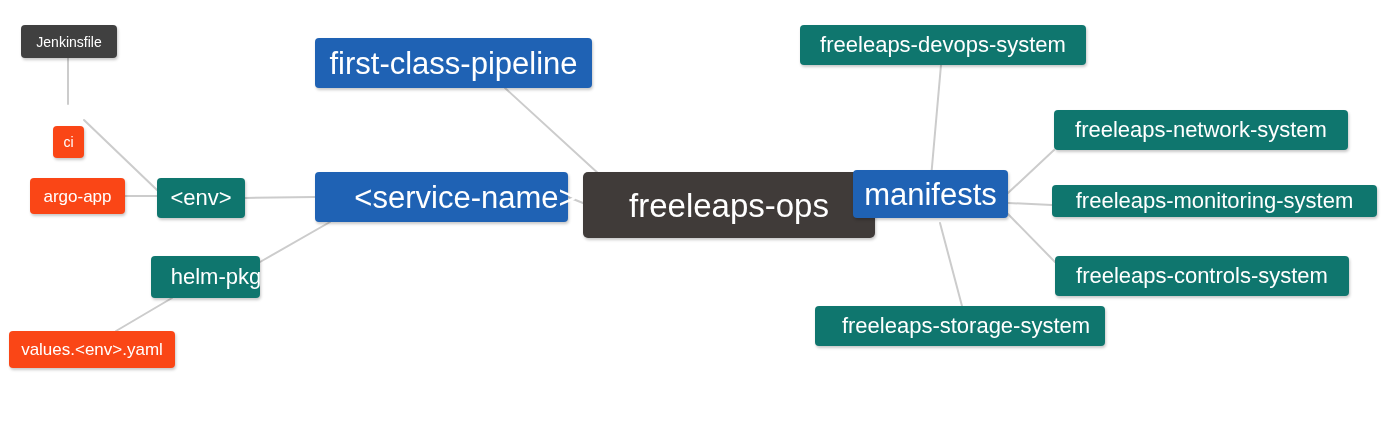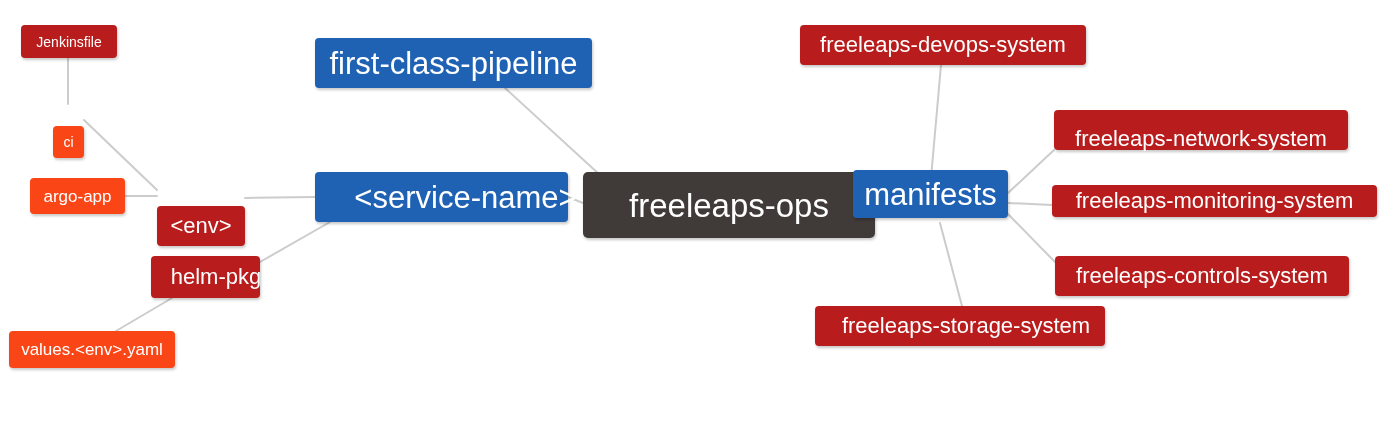--- a/index.html
+++ b/index.html
@@ -42,24 +42,24 @@
   }
   .node.root {
     background: #403B39;
     font-size: 33px;
     border-radius: 5px;
   }
   .node.blue {
     background: #1F62B4;
   }
   .node.green {
-    background: #b91c1c;
+    background: #0f766e;
   }
   .node.orange {
-    background: #b91c1c;
+    background: #404040;
   }
   .node.orangered {
     background: #FA4616;
   }
   .node.lvl1 {
     font-size: 31px;
   }
   .node.lvl2 {
     font-size: 22px;
   }
@@ -96,42 +96,42 @@
       </div>
       <div class="node blue lvl1" style="left: 315px; top: 172px; width: 253px; height: 50px; padding-left: 48px;">
         <span>&lt;service-name&gt;</span>
       </div>
       <div class="node blue lvl1" style="left: 315px; top: 38px; width: 277px; height: 50px;">
         <span>first-class-pipeline</span>
       </div>
       <div class="node blue lvl1" style="left: 853px; top: 170px; width: 155px; height: 48px;">
         <span>manifests</span>
       </div>
-      <div class="node green lvl2" style="left: 157px; top: 178px; width: 88px; height: 40px; margin-top: 28px;">
+      <div class="node green lvl2" style="left: 157px; top: 178px; width: 88px; height: 40px;">
         <span>&lt;env&gt;</span>
       </div>
       <div class="node green lvl2" style="left: 151px; top: 256px; width: 109px; height: 42px; padding-left: 21px;">
         <span>helm-pkg</span>
       </div>
       <div class="node orangered lvl4" style="left: 53px; top: 104px; width: 31px; height: 32px; margin-top: 22px;">
         <span>ci</span>
       </div>
       <div class="node orange lvl4" style="left: 21px; top: 25px; width: 96px; height: 33px;">
         <span>Jenkinsfile</span>
       </div>
       <div class="node orangered lvl3" style="left: 30px; top: 178px; width: 95px; height: 36px;">
         <span>argo-app</span>
       </div>
       <div class="node orangered lvl3" style="left: 9px; top: 331px; width: 166px; height: 37px;">
         <span>values.&lt;env&gt;.yaml</span>
       </div>
       <div class="node green lvl2" style="left: 800px; top: 25px; width: 286px; height: 40px;">
         <span>freeleaps-devops-system</span>
       </div>
-      <div class="node green lvl2" style="left: 1054px; top: 110px; width: 294px; height: 40px; align-items: flex-end;">
+      <div class="node green lvl2" style="left: 1054px; top: 110px; width: 294px; height: 40px;">
         <span>freeleaps-network-system</span>
       </div>
       <div class="node green lvl2" style="left: 1052px; top: 185px; width: 325px; height: 32px;">
         <span>freeleaps-monitoring-system</span>
       </div>
       <div class="node green lvl2" style="left: 1055px; top: 256px; width: 294px; height: 40px;">
         <span>freeleaps-controls-system</span>
       </div>
       <div class="node green lvl2" style="left: 815px; top: 306px; width: 290px; height: 40px; padding-left: 12px;">
         <span>freeleaps-storage-system</span>

